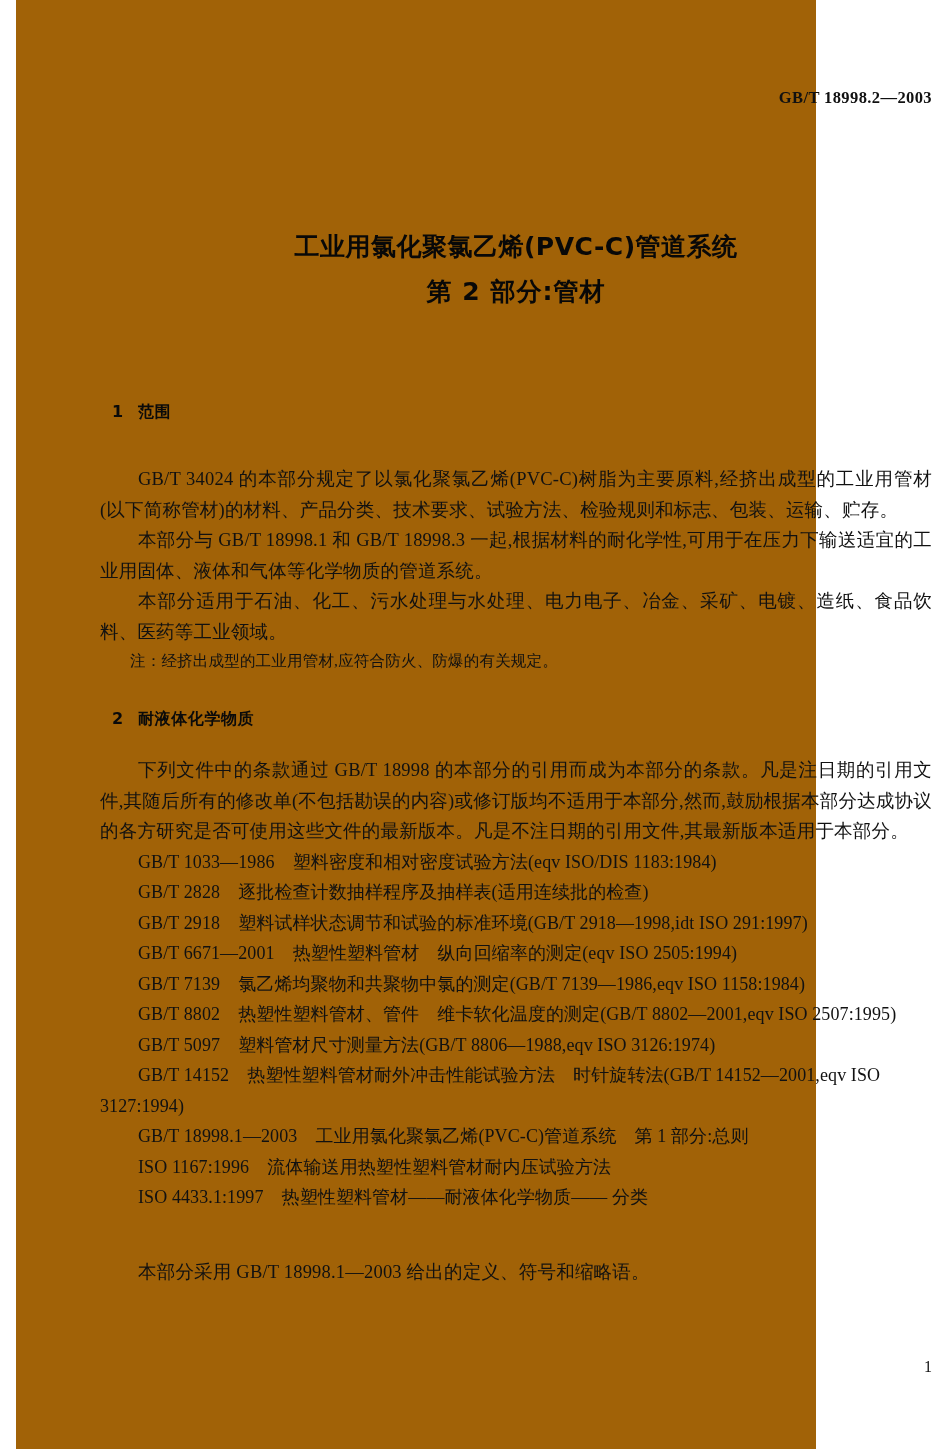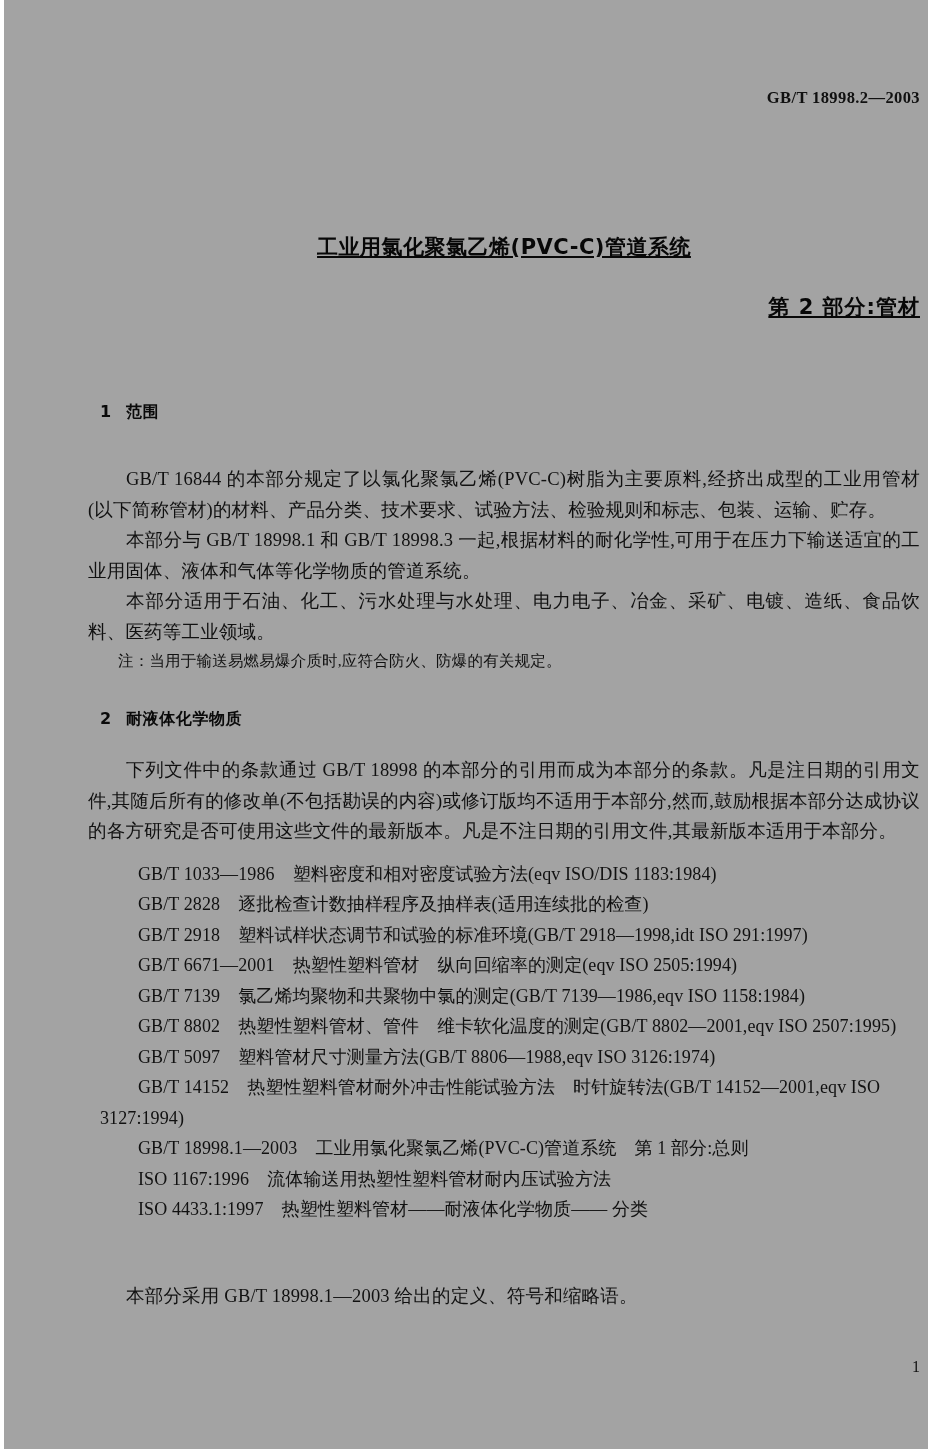--- a/index.html
+++ b/index.html
@@ -11,24 +11,24 @@
     width: 950px;
     height: 1449px;
     position: relative;
     font-family: "Liberation Serif", "DejaVu Serif", serif;
     color: #111111;
     overflow: hidden;
   }
 
   .page {
     position: absolute;
-    left: 4px; top: 0;
-    width: 924px;
+    left: 16px; top: 0;
+    width: 800px;
     height: 1449px;
-    background: #a3a3a3;
+    background: #a16207;
   }
 
   
   .header-bar {
     position: absolute;
     left: 84px;
     top: 88px;
     width: 832px;
     text-align: right;
     font-family: "Liberation Serif", "DejaVu Serif", serif;
@@ -40,31 +40,29 @@
 
   
   .doc-title {
     position: absolute;
     left: 84px;
     top: 228px;
     width: 832px;
     text-align: center;
     font-family: "DejaVu Sans", "Liberation Sans", sans-serif;
     font-weight: 700;
-    font-size: 21px;
+    font-size: 25px;
     line-height: 38px;
     letter-spacing: 0.5px;
     color: #080808;
-    text-decoration: underline;
   }
   .doc-title .line2 {
     display: block;
-    margin-top: 22px;
+    margin-top: 7px;
     letter-spacing: 1px;
-    text-align: right;
   }
 
   
   .content {
     position: absolute;
     left: 84px;
     top: 390px;
     width: 832px;
   }
 
@@ -94,21 +92,21 @@
     margin: 0;
     font-size: 15.5px;
     line-height: 28px;
     text-indent: 30px;
     letter-spacing: 0.2px;
     color: #111;
   }
 
   ul.ref-list {
     list-style: none;
-    margin: 12px;
+    margin: 0;
     padding: 0;
   }
   ul.ref-list li {
     font-size: 18px;
     line-height: 30.5px;
     text-indent: 38px;
     letter-spacing: 0.1px;
     color: #111;
   }
   ul.ref-list li.wrap-hang {
@@ -146,24 +144,24 @@
   </div>
 
   <div class="content">
 
     <h2 class="section">
       <span class="num">1</span><span>范围</span>
     </h2>
 
     <div class="gap-l"></div>
 
-    <p class="para indent">GB/T 16844 的本部分规定了以氯化聚氯乙烯(PVC-C)树脂为主要原料,经挤出成型的工业用管材(以下简称管材)的材料、产品分类、技术要求、试验方法、检验规则和标志、包装、运输、贮存。</p>
+    <p class="para indent">GB/T 34024 的本部分规定了以氯化聚氯乙烯(PVC-C)树脂为主要原料,经挤出成型的工业用管材(以下简称管材)的材料、产品分类、技术要求、试验方法、检验规则和标志、包装、运输、贮存。</p>
     <p class="para indent">本部分与 GB/T 18998.1 和 GB/T 18998.3 一起,根据材料的耐化学性,可用于在压力下输送适宜的工业用固体、液体和气体等化学物质的管道系统。</p>
     <p class="para indent">本部分适用于石油、化工、污水处理与水处理、电力电子、冶金、采矿、电镀、造纸、食品饮料、医药等工业领域。</p>
-    <p class="note">注：当用于输送易燃易爆介质时,应符合防火、防爆的有关规定。</p>
+    <p class="note">注：经挤出成型的工业用管材,应符合防火、防爆的有关规定。</p>
 
     <div class="gap-m"></div>
 
     <h2 class="section">
       <span class="num">2</span><span>耐液体化学物质</span>
     </h2>
 
     <div class="gap-s"></div>
 
     <p class="para indent">下列文件中的条款通过 GB/T 18998 的本部分的引用而成为本部分的条款。凡是注日期的引用文件,其随后所有的修改单(不包括勘误的内容)或修订版均不适用于本部分,然而,鼓励根据本部分达成协议的各方研究是否可使用这些文件的最新版本。凡是不注日期的引用文件,其最新版本适用于本部分。</p>

